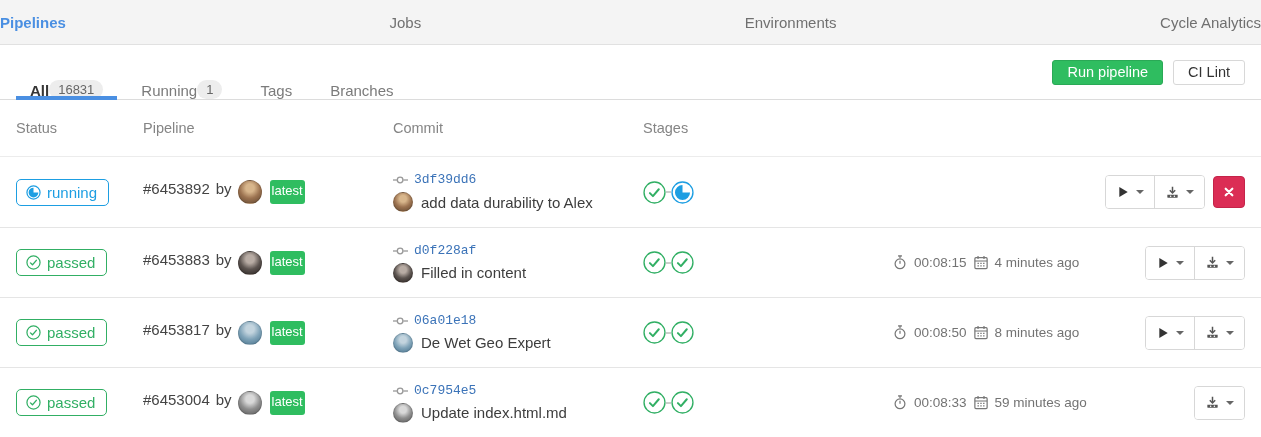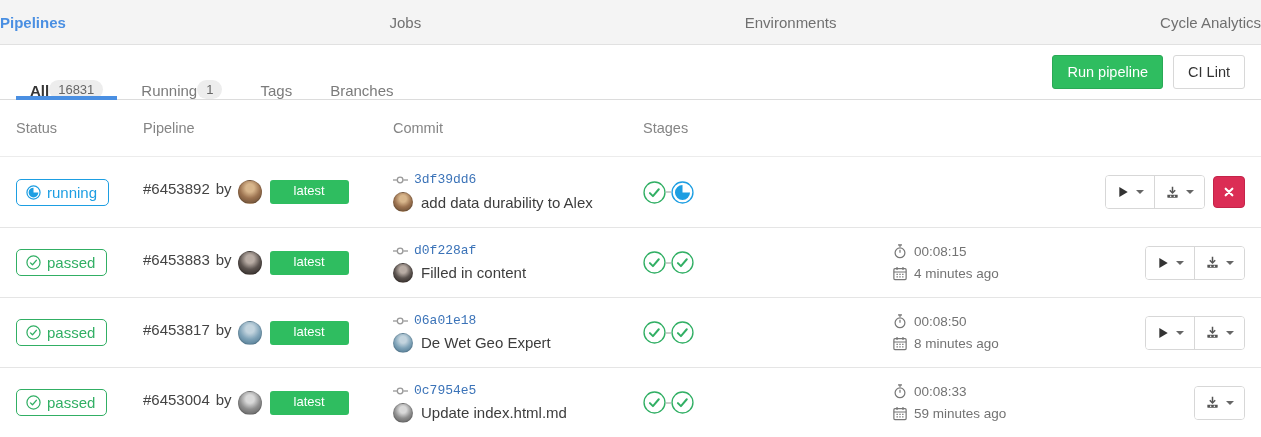--- a/index.html
+++ b/index.html
@@ -48,21 +48,21 @@
     content: ""; position: absolute; left: 0; right: 0; bottom: -1px;
     height: 4px; background: #4a8fe2;
   }
   .count-badge {
     background: #ededed; color: #666;
     border-radius: 10px; padding: 2px 9px;
     font-size: 13px; font-weight: normal;
   }
   .toolbar-buttons { display: flex; gap: 10px; }
   .btn {
-    height: 34px; padding: 0 14px;
+    height: 25px; padding: 0 14px;
     border-radius: 3px; font-size: 14.5px;
     display: inline-flex; align-items: center;
     border: 1px solid transparent; cursor: pointer;
     font-family: "Liberation Sans", sans-serif;
   }
   .btn-green { background: #2fbd60; border-color: #2aa956; color: #fff; }
   .btn-white { background: #fff; border-color: #d8d8d8; color: #333; }
 
   
   .grid-row {
@@ -100,40 +100,40 @@
     border: 1px solid rgba(0,0,0,.1);
     display: inline-block; flex: none;
   }
   .avatar.small { width: 20px; height: 20px; }
   .av1 { background: radial-gradient(circle at 50% 32%, #d8b68c 22%, #9b7250 55%, #5f462f 100%); }
   .av2 { background: radial-gradient(circle at 50% 32%, #b8aca4 22%, #5c5450 55%, #27211e 100%); }
   .av3 { background: radial-gradient(circle at 50% 32%, #c3d4de 22%, #7fa3b8 55%, #47708a 100%); }
   .av4 { background: radial-gradient(circle at 50% 32%, #d9d9d9 22%, #8f8f8f 55%, #565656 100%); }
   .tag-badge {
     background: #2fbd60; color: #fff;
-    border-radius: 3px; padding: 3px 24px; font-size: 13px;
+    border-radius: 3px; padding: 3px 2px; font-size: 13px;
     margin-left: 2px;
   }
 
   
   .commit-cell { display: flex; flex-direction: column; gap: 5px; }
   .commit-top { display: flex; align-items: flex-end; gap: 6px; }
   .sha { font-family: "Liberation Mono", monospace; font-size: 13px; color: #3b73b8; }
   .commit-bottom { display: flex; align-items: center; gap: 8px; text-align: right; }
   .msg { color: #3d3d3d; font-size: 15px; white-space: nowrap; }
 
   
   .stages-cell { display: flex; align-items: center; }
   .stage { display: inline-flex; }
   .stage.passed  { color: #31af64; }
   .stage.running { color: #1d9ee2; }
   .stage-connector { width: 5px; height: 2px; background: #ccc; flex: none; }
 
   
-  .time-cell { display: flex; flex-direction: column; gap: 7px; color: #737373; font-size: 13.5px; }
+  .time-cell { display: flex; flex-direction: row; gap: 7px; color: #737373; font-size: 13.5px; }
   .time-line { display: flex; align-items: center; gap: 7px; }
   .time-line svg { display: block; flex: none; }
 
   
   .actions-cell { display: flex; align-items: center; justify-content: flex-end; gap: 8px; }
   .btn-group {
     display: inline-flex;
     border: 1px solid #d7d7d7; border-radius: 4px;
     background: #fff; overflow: hidden;
   }

